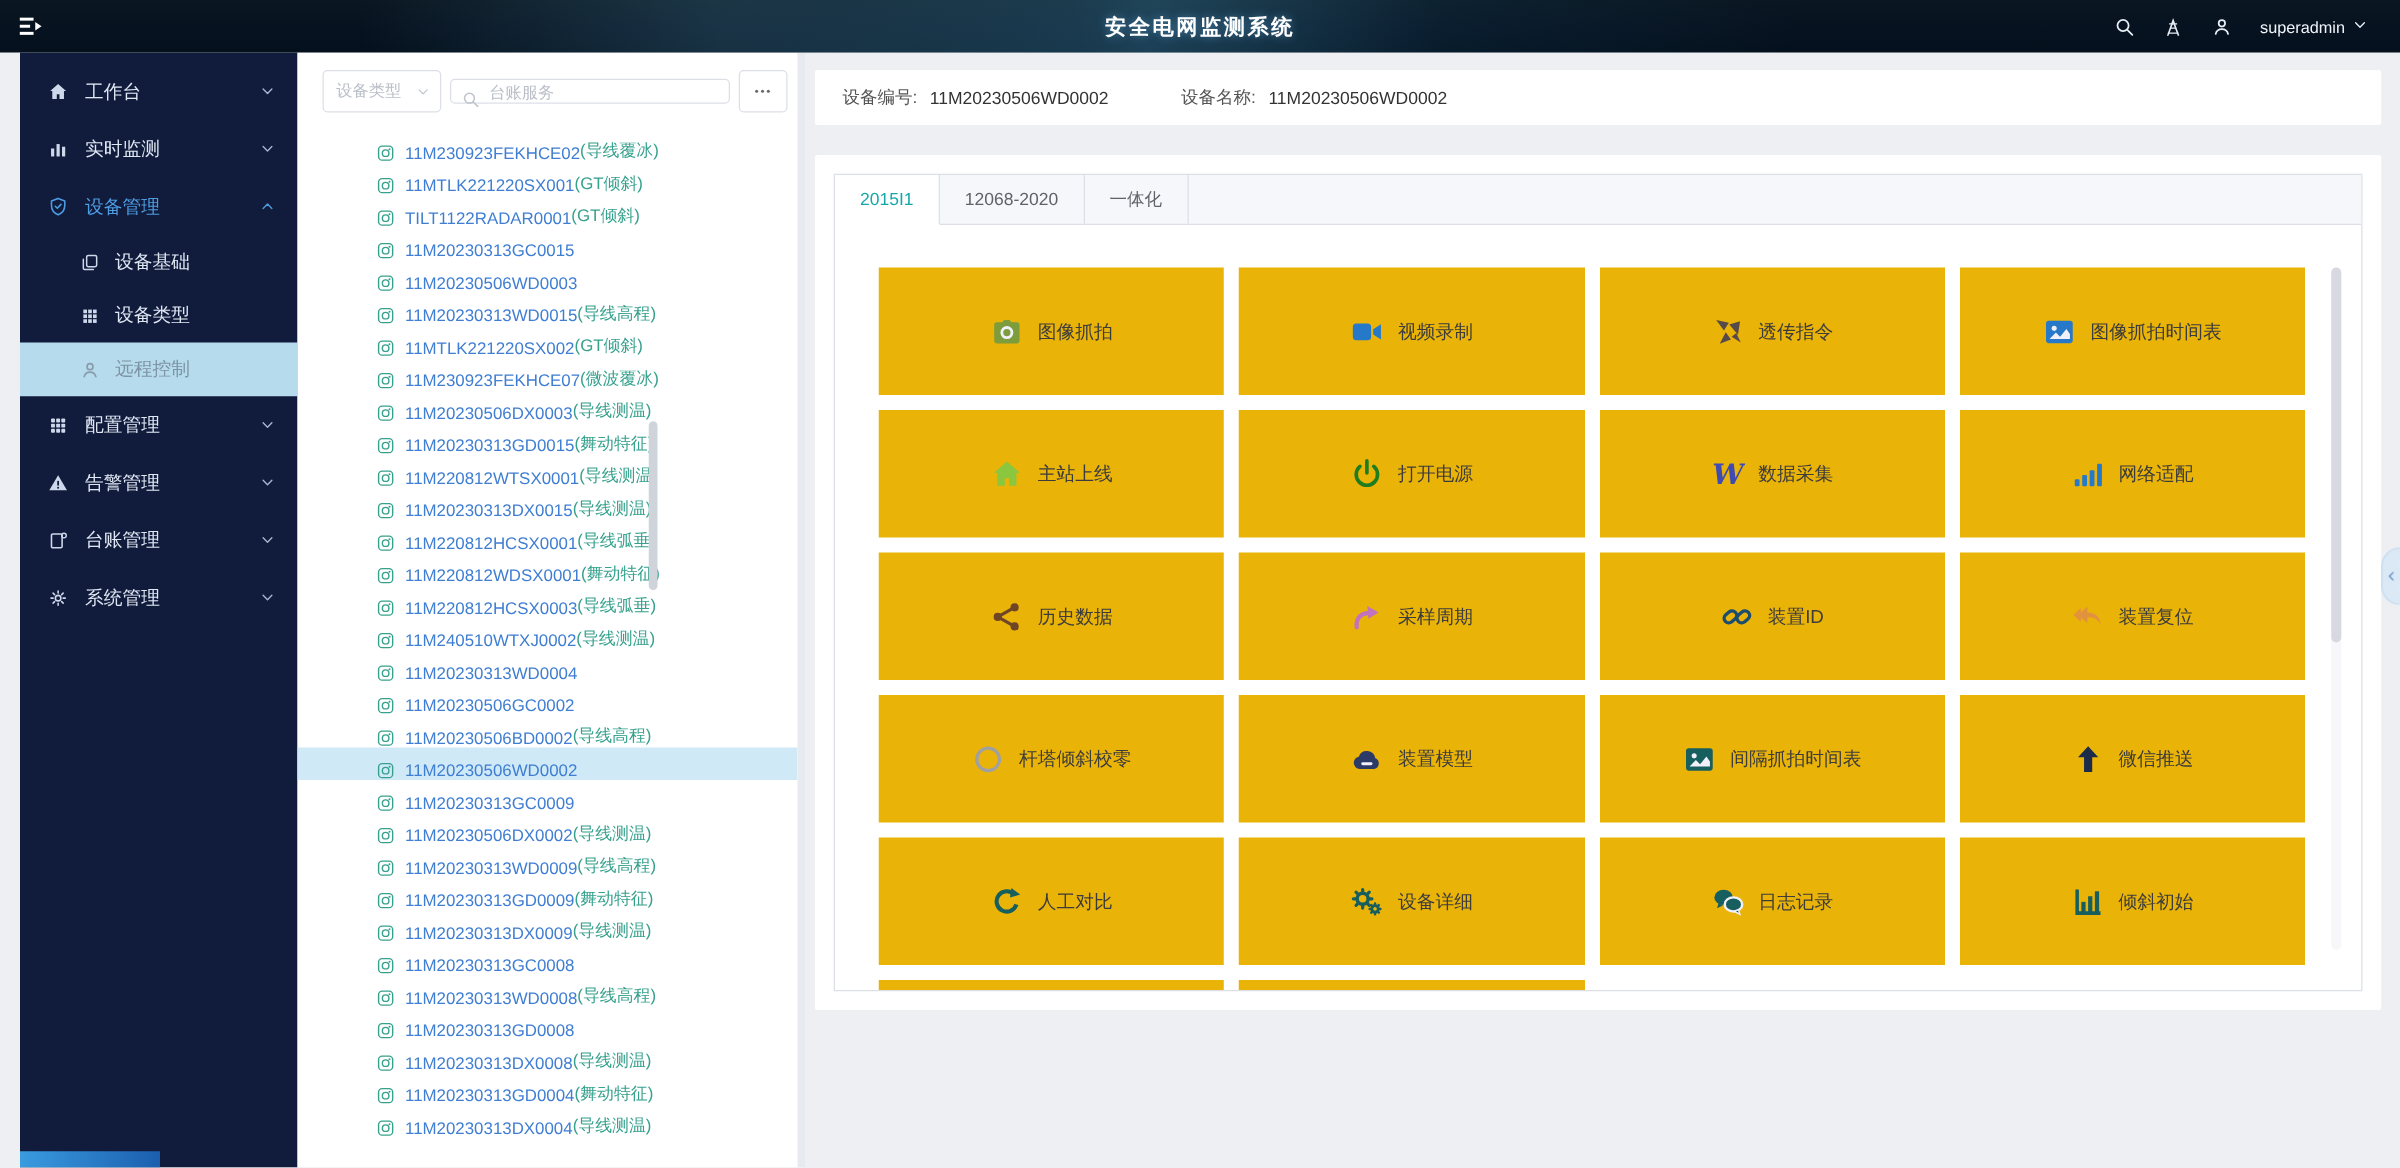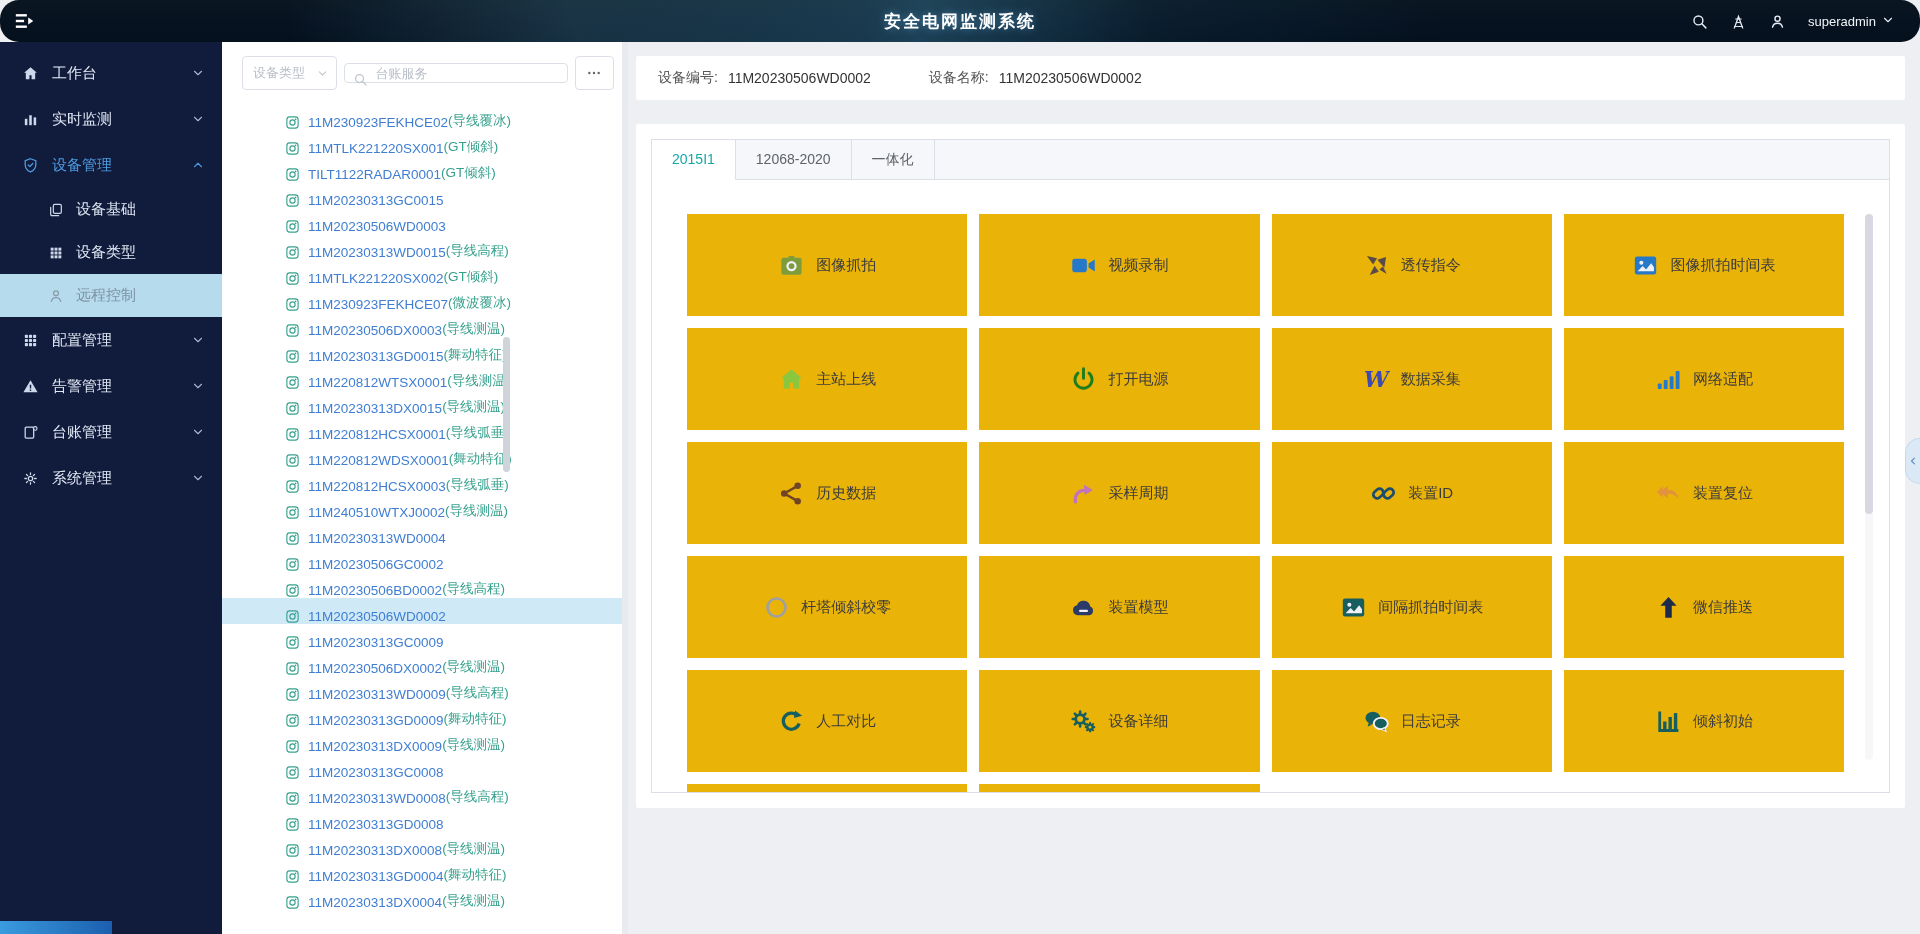--- a/index.html
+++ b/index.html
@@ -5,32 +5,32 @@
   * { margin:0; padding:0; box-sizing:border-box; }
   html,body { width:1920px; height:934px; overflow:hidden;
     font-family:"Liberation Sans","DejaVu Sans",sans-serif; background:#edeff3; }
 
   
   .app-header { position:fixed; top:0; left:0; width:1920px; height:42px; z-index:50;
     background:
       linear-gradient(100deg, rgba(60,160,210,0) 30%, rgba(90,190,235,.28) 48%, rgba(40,130,180,.10) 60%, rgba(0,0,0,0) 75%),
       linear-gradient(262deg, rgba(70,170,220,0) 55%, rgba(110,200,240,.18) 70%, rgba(0,0,0,0) 85%),
       linear-gradient(180deg, #0a1620 0%, #071220 55%, #04101c 100%);
-    display:flex; align-items:center; color:#eaf2f8;border-radius:19px; }
+    display:flex; align-items:center; color:#eaf2f8; }
   .hamburger { width:26px; height:22px; margin-left:12px; color:#fff; cursor:pointer; }
   .app-title { position:absolute; left:50%; transform:translateX(-50%);
     font-size:17px; font-weight:bold; letter-spacing:2px; color:#fff;
     text-shadow:0 0 8px rgba(120,200,255,.45); }
   .header-right { margin-left:auto; display:flex; align-items:center; gap:22px; padding-right:26px; }
   .header-right .i { width:17px; height:17px; color:#e6edf4; cursor:pointer; }
   .user-wrap { display:flex; gap:6px; cursor:pointer; }
   .user-name { font-size:13px; color:#f0f4f8; }
   .user-wrap .i.small { width:12px; height:12px; }
 
-  .app-body { display:flex; margin-top:42px; height:892px; }
+  .app-body { display:flex; margin-top:42px; height:892px;padding-left:16px; }
 
   
   .sidebar { position:relative; width:222px; height:100%; background:#111b3c; flex:none; padding-top:8px; }
   .nav-item { display:flex; align-items:center; height:46px; padding:0 18px 0 22px;
     color:#dfe7f3; font-size:15px; cursor:pointer; }
   .nav-item .i { width:17px; height:17px; flex:none; color:#cdd8ea; }
   .nav-item .lbl { margin-left:13px; flex:1; white-space:nowrap; }
   .nav-item .chev { width:12px; height:12px; color:#aab6cf; flex:none; }
   .nav-item.active-parent, .nav-item.active-parent .i, .nav-item.active-parent .chev { color:#4d9be0; }
   .nav-sub { display:flex; align-items:center; height:43px; padding-left:48px;

